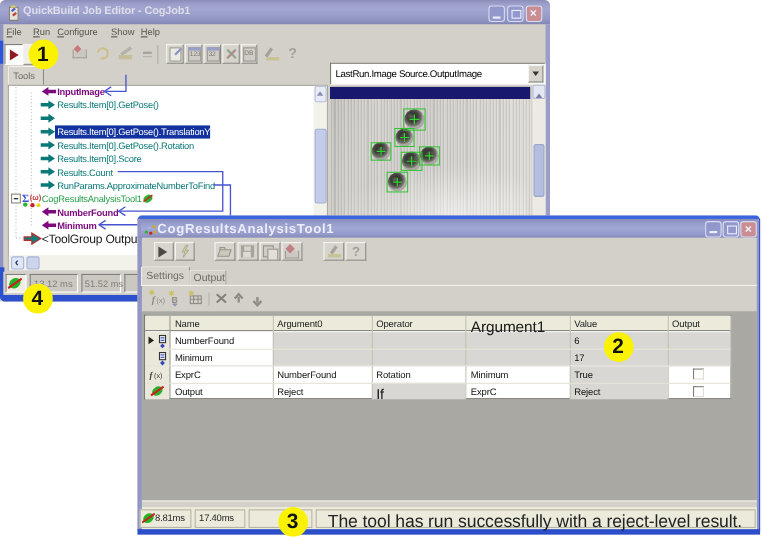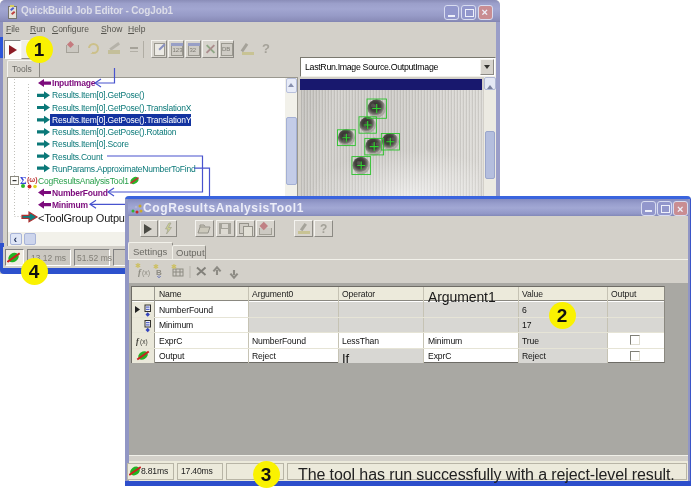--- a/index.html
+++ b/index.html
@@ -92,21 +92,20 @@
  <div class="ab" style="left:243px;top:43px;width:2.5px;height:9px;background:#a5a299;transform:rotate(35deg)"></div>
  <div class="ab" style="left:242px;top:52px;width:12px;height:3px;background:#c8c394"></div>
  <div class="tx" style="left:262px;top:41px;font-size:13px;font-weight:bold;color:#a5a299">?</div>
 
  <div class="ab" style="left:7px;top:60px;width:31px;height:17px;background:#d7d4cd;border:1px solid #f4f3ef;border-bottom:none;border-right:1px solid #8c8a84;border-radius:2px 2px 0 0"></div>
  <div class="tx" style="left:12px;top:63.5px;font-size:8.5px;color:#6b6a64">Tools</div>
  <div class="ab" style="left:7px;top:77px;width:291px;height:169px;background:#fff;border:1px solid #9a988f;box-sizing:border-box"></div>
 
  <div class="tx" style="left:52px;top:78px;font-size:8.5px;letter-spacing:-.22px;font-weight:bold;color:#7c0a7c">InputImage</div>
  <div class="tx" style="left:52px;top:90.3px;font-size:8.5px;letter-spacing:-.22px;color:#0a7878">Results.Item[0].GetPose()</div>
- <div class="tx" style="left:52px;top:102.6px;font-size:8.5px;letter-spacing:-.22px;color:#0a7878">Results.Item[0].GetPose().TranslationX</div>
  <div class="ab" style="left:49.5px;top:113.5px;width:141px;height:12px;background:#1333a0"></div>
  <div class="tx" style="left:52px;top:115px;font-size:8.5px;letter-spacing:-.22px;color:#fff">Results.Item[0].GetPose().TranslationY</div>
  <div class="tx" style="left:52px;top:127.2px;font-size:8.5px;letter-spacing:-.22px;color:#0a7878">Results.Item[0].GetPose().Rotation</div>
  <div class="tx" style="left:52px;top:139.4px;font-size:8.5px;letter-spacing:-.22px;color:#0a7878">Results.Item[0].Score</div>
  <div class="tx" style="left:52px;top:151.5px;font-size:8.5px;letter-spacing:-.22px;color:#0a7878">Results.Count</div>
  <div class="tx" style="left:52px;top:163.6px;font-size:8.5px;letter-spacing:-.22px;color:#0a7878">RunParams.ApproximateNumberToFind</div>
  <div class="tx" style="left:38px;top:175.5px;font-size:8.5px;letter-spacing:-.22px;color:#2aa04c">CogResultsAnalysisTool1</div>
  <div class="tx" style="left:52px;top:187.8px;font-size:8.5px;letter-spacing:-.22px;font-weight:bold;color:#7c0a7c">NumberFound</div>
  <div class="tx" style="left:52px;top:200px;font-size:8.5px;letter-spacing:-.22px;font-weight:bold;color:#7c0a7c">Minimum</div>
  <div class="tx" style="left:38px;top:211.8px;font-size:11px;letter-spacing:-.22px;color:#1a1a1a">&lt;ToolGroup Outputs&gt;</div>
@@ -360,21 +359,21 @@
  <div class="tx" style="left:303px;top:93px;font-size:14px;letter-spacing:-.1px;color:#1a1a1a">Argument1</div>
  <div class="tx" style="left:397px;top:93px;font-size:8.6px;letter-spacing:-.1px;color:#1a1a1a">Value</div>
  <div class="tx" style="left:486px;top:93px;font-size:8.6px;letter-spacing:-.1px;color:#1a1a1a">Output</div>
 
  <div class="tx" style="left:34px;top:108.5px;font-size:8.6px;letter-spacing:-.1px;color:#111">NumberFound</div>
  <div class="tx" style="left:397px;top:108.5px;font-size:8.6px;letter-spacing:-.1px;color:#111">6</div>
  <div class="tx" style="left:34px;top:124px;font-size:8.6px;letter-spacing:-.1px;color:#111">Minimum</div>
  <div class="tx" style="left:397px;top:124px;font-size:8.6px;letter-spacing:-.1px;color:#111">17</div>
  <div class="tx" style="left:34px;top:139.5px;font-size:8.6px;letter-spacing:-.1px;color:#111">ExprC</div>
  <div class="tx" style="left:127px;top:139.5px;font-size:8.6px;letter-spacing:-.1px;color:#111">NumberFound</div>
- <div class="tx" style="left:217px;top:139.5px;font-size:8.6px;letter-spacing:-.1px;color:#111">LessThan</div>
+ <div class="tx" style="left:217px;top:139.5px;font-size:8.6px;letter-spacing:-.1px;color:#111">Rotation</div>
  <div class="tx" style="left:303px;top:139.5px;font-size:8.6px;letter-spacing:-.1px;color:#111">Minimum</div>
  <div class="tx" style="left:397px;top:139.5px;font-size:8.6px;letter-spacing:-.1px;color:#111">True</div>
  <div class="tx" style="left:34px;top:155px;font-size:8.6px;letter-spacing:-.1px;color:#111">Output</div>
  <div class="tx" style="left:127px;top:155px;font-size:8.6px;letter-spacing:-.1px;color:#111">Reject</div>
  <div class="tx" style="left:217px;top:155px;font-size:13px;letter-spacing:-.1px;color:#111">If</div>
  <div class="tx" style="left:303px;top:155px;font-size:8.6px;letter-spacing:-.1px;color:#111">ExprC</div>
  <div class="tx" style="left:397px;top:155px;font-size:8.6px;letter-spacing:-.1px;color:#111">Reject</div>
 
  <svg class="ab" style="left:6.5px;top:105.5px" width="23" height="61" viewBox="0 0 23 61">
   <path d="M3 4 l5 3.5 -5 3.5 z" fill="#222"></path>

